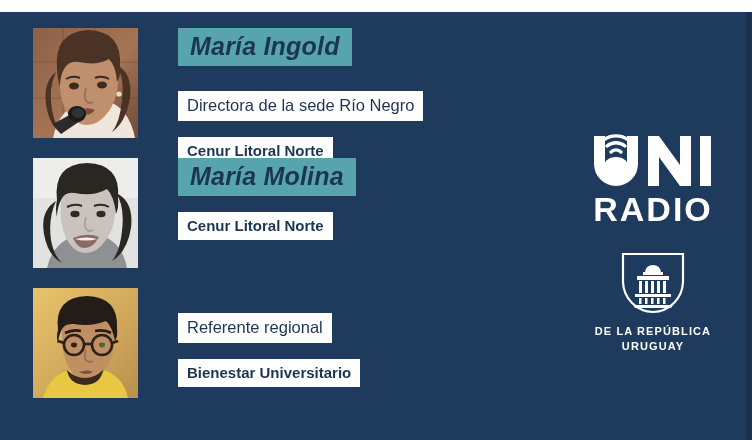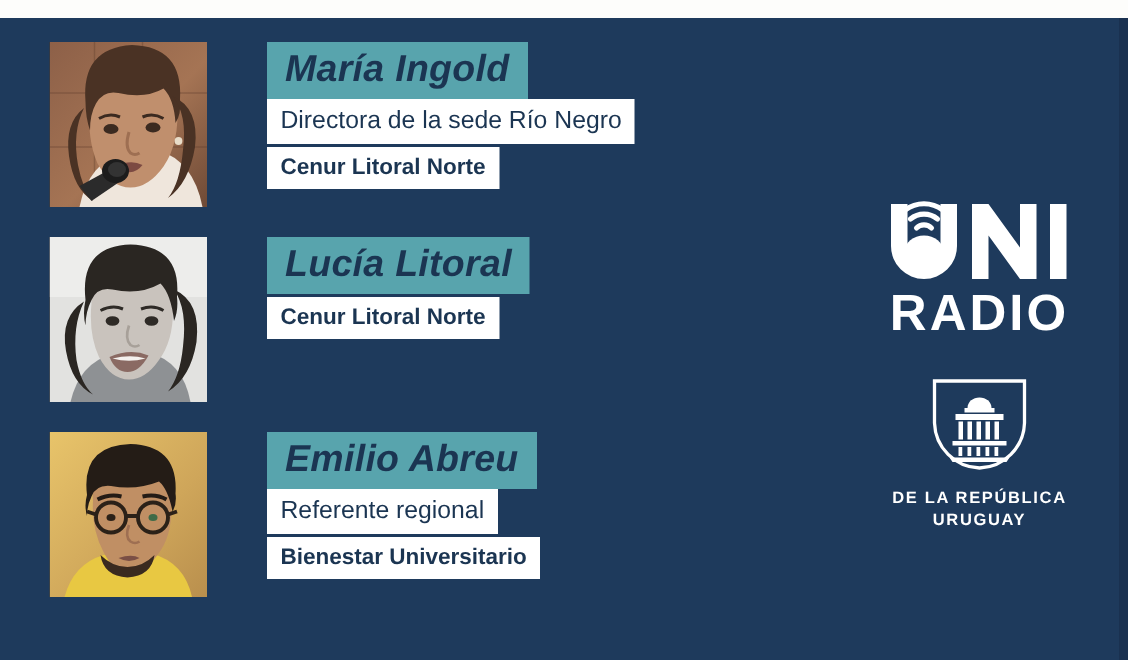--- a/index.html
+++ b/index.html
@@ -79,32 +79,32 @@
     letter-spacing: 0.2px;
   }
   .role-bar {
     display: inline-block;
     background: #ffffff;
     color: #1b3552;
     font-size: 16.5px;
     line-height: 1;
     padding: 6px 9px 7px 9px;
     white-space: nowrap;
-    margin-top: 0;
+    margin-top: 25px;
   }
   .unit-bar {
     display: inline-block;
     background: #ffffff;
     color: #1b3552;
     font-size: 15px;
     font-weight: bold;
     line-height: 1;
     padding: 6px 9px 7px 9px;
     white-space: nowrap;
-    margin-top: 2px;
+    margin-top: 16px;
   }
   .bar-row { line-height: 0; padding-left: 16px; }
 
   
   .brand {
     position: absolute;
     left: 560px;
     top: 28px;
     width: 186px;
     height: 428px;
@@ -210,21 +210,21 @@
         <ellipse cx="42" cy="56" rx="4.6" ry="3.2" fill="#2e2a26"></ellipse>
         <ellipse cx="68" cy="56" rx="4.6" ry="3.2" fill="#2e2a26"></ellipse>
         <path d="M34 49 q8 -4 15 -1" stroke="#2e2a26" stroke-width="2" fill="none"></path>
         <path d="M61 48 q8 -3 15 1" stroke="#2e2a26" stroke-width="2" fill="none"></path>
         <path d="M53 59 q-3 9 1 13 q3 2 6 0" stroke="#a7a099" stroke-width="1.8" fill="none"></path>
         <path d="M40 80 q14 -6 26 -1 q-6 11 -14 11 q-8 0 -12 -10 z" fill="#8a6a63"></path>
         <path d="M42 81 q12 -3 22 0 q-11 3 -22 0 z" fill="#f4f1ee"></path>
       </svg>
     </div>
     <div class="labels">
-      <div class="bar-row"><span class="name-bar">Lucía Litoral</span></div>
+      <div class="bar-row"><span class="name-bar">María Molina</span></div>
       <div class="bar-row"><span class="unit-bar">Cenur Litoral Norte</span></div>
     </div>
   </div>
 
   <div class="person person-2">
     <div class="photo">
       <svg width="105" height="110" viewBox="0 0 105 110">
         <defs>
           <linearGradient id="bg3" x1="0" y1="0" x2="1" y2="1">
             <stop offset="0%" stop-color="#e8c46a"></stop>
@@ -247,21 +247,20 @@
         </g>
         <ellipse cx="41" cy="57" rx="3" ry="2.4" fill="#2b2118"></ellipse>
         <ellipse cx="69" cy="57" rx="3" ry="2.4" fill="#3f6b48"></ellipse>
         <path d="M32 45 q8 -4 16 -2" stroke="#241c16" stroke-width="2.6" fill="none"></path>
         <path d="M62 43 q9 -2 16 2" stroke="#241c16" stroke-width="2.6" fill="none"></path>
         <path d="M53 62 q-3 8 1 11 q3 2 6 0" stroke="#9e6f52" stroke-width="1.8" fill="none"></path>
         <path d="M46 84 q9 -3 14 0 q-7 4 -14 0 z" fill="#7a4f45"></path>
       </svg>
     </div>
     <div class="labels">
-      <div class="bar-row"><span class="name-bar">Emilio Abreu</span></div>
       <div class="bar-row"><span class="role-bar">Referente regional</span></div>
       <div class="bar-row"><span class="unit-bar">Bienestar Universitario</span></div>
     </div>
   </div>
 
   <div class="brand">
 
     <div class="uniradio">
       <div class="uni-line">
         <svg width="186" height="62" viewBox="0 0 186 62">

